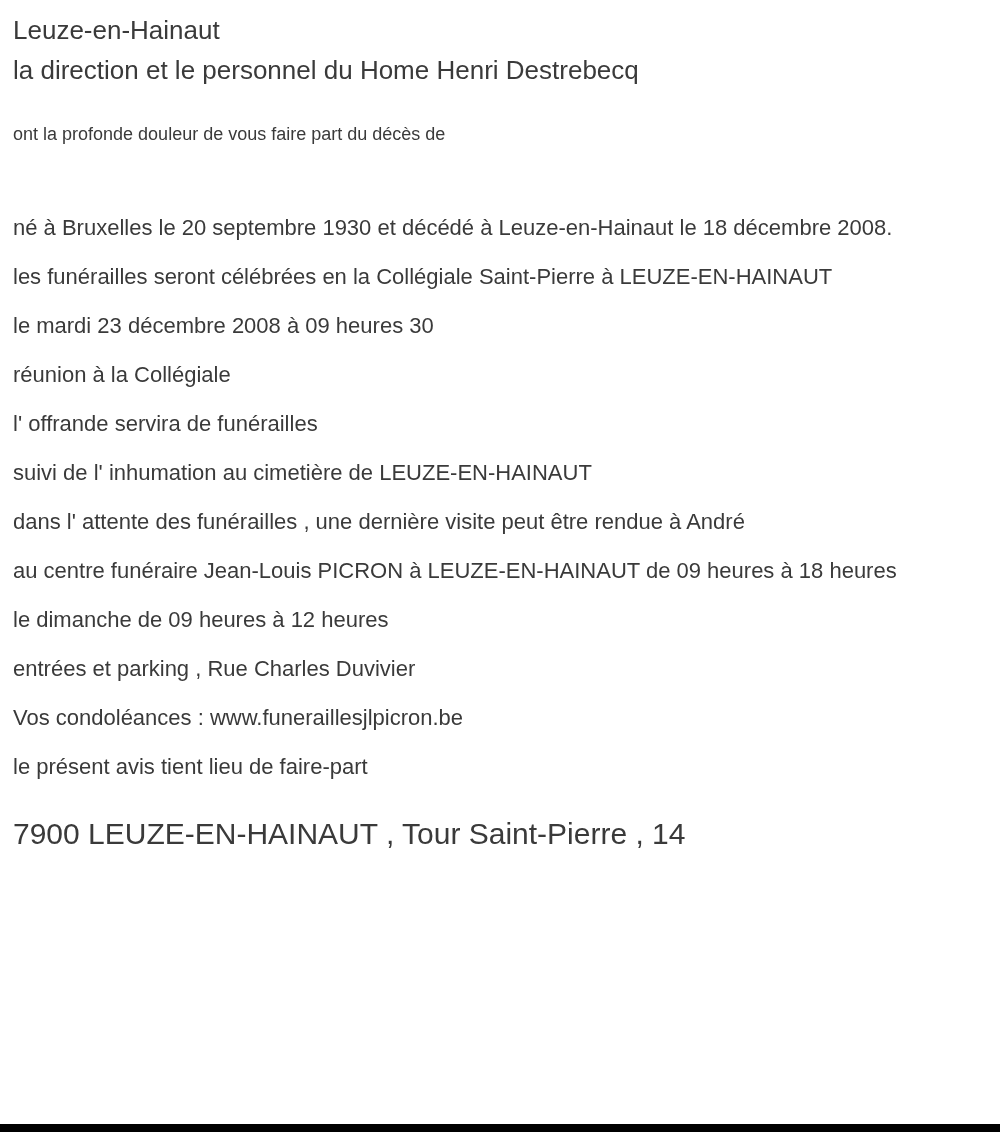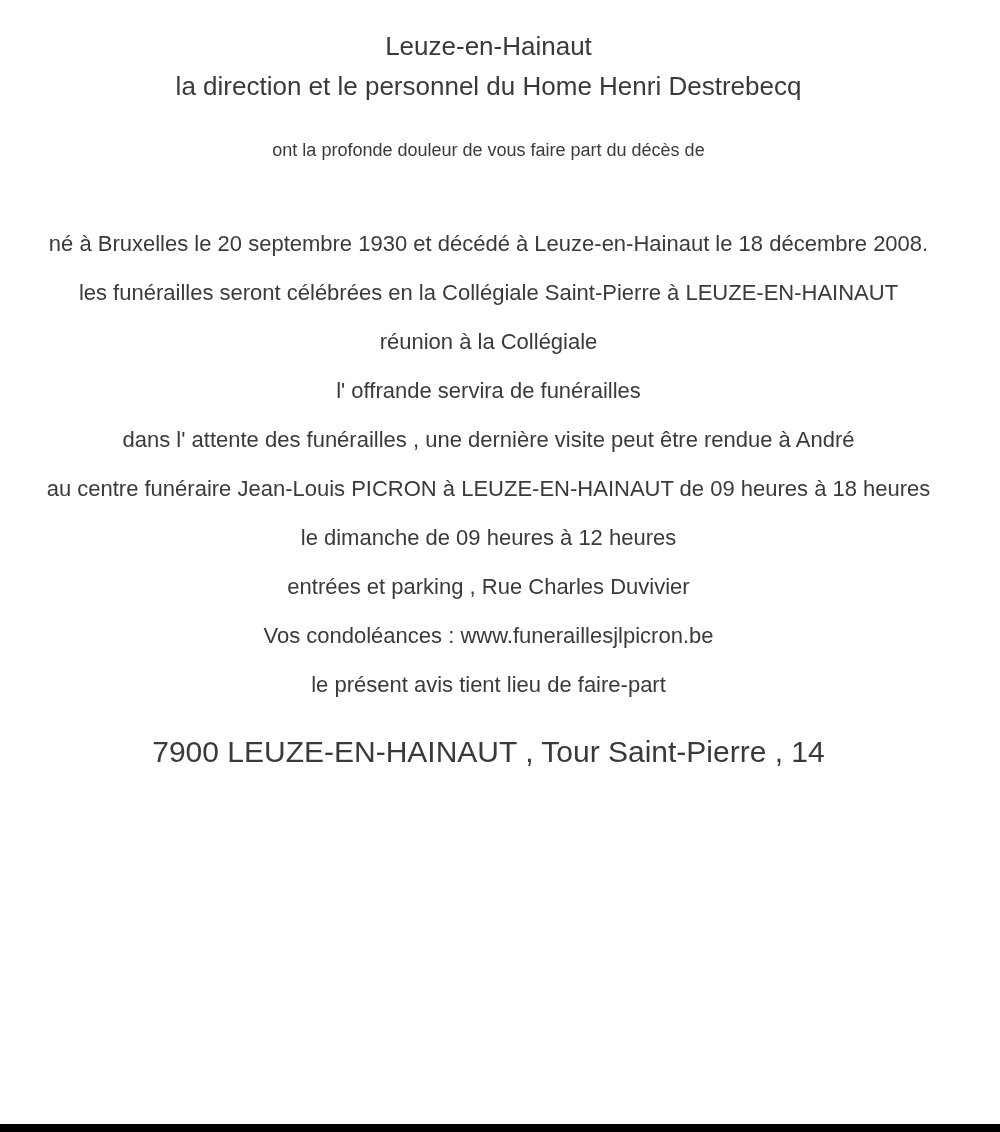--- a/index.html
+++ b/index.html
@@ -10,23 +10,22 @@
   body {
     width: 1000px;
     height: 1132px;
     position: relative;
     overflow: hidden;
     font-family: "Liberation Sans", sans-serif;
     color: var(--text-color, #3a3a3a);
   }
   .page {
     box-sizing: border-box;
-    padding: 26px 14px 0 13px;
+    padding: 10px 14px 0 13px;
     max-width: 978px;
-    text-align: center;
   }
   .content {
     max-width: 952px;
   }
   p {
     margin: 0;
   }
   .header-line {
     font-size: 26px;
     line-height: 40px;
@@ -76,22 +75,24 @@
     <p class="header-line">Leuze-en-Hainaut</p>
 
     <p class="header-line">la direction et le personnel du Home Henri Destrebecq</p>
 
     <p class="intro-line">ont la profonde douleur de vous faire part du décès de</p>
 
 
     <div class="body-paragraphs">
       <p>né à Bruxelles le 20 septembre 1930 et décédé à Leuze-en-Hainaut le 18 décembre 2008.</p>
       <p>les funérailles seront célébrées en la Collégiale Saint-Pierre à LEUZE-EN-HAINAUT</p>
+      <p>le mardi 23 décembre 2008 à 09 heures 30</p>
       <p>réunion à la Collégiale</p>
       <p>l' offrande servira de funérailles</p>
+      <p>suivi de l' inhumation au cimetière de LEUZE-EN-HAINAUT</p>
       <p>dans l' attente des funérailles , une dernière visite peut être rendue à André</p>
       <p>au centre funéraire Jean-Louis PICRON à LEUZE-EN-HAINAUT de 09 heures à 18 heures</p>
       <p>le dimanche de 09 heures à 12 heures</p>
       <p>entrées et parking , Rue Charles Duvivier</p>
       <p>Vos condoléances : www.funeraillesjlpicron.be</p>
       <p>le présent avis tient lieu de faire-part</p>
     </div>
 
     <p class="address-line">7900 LEUZE-EN-HAINAUT , Tour Saint-Pierre , 14</p>
 

